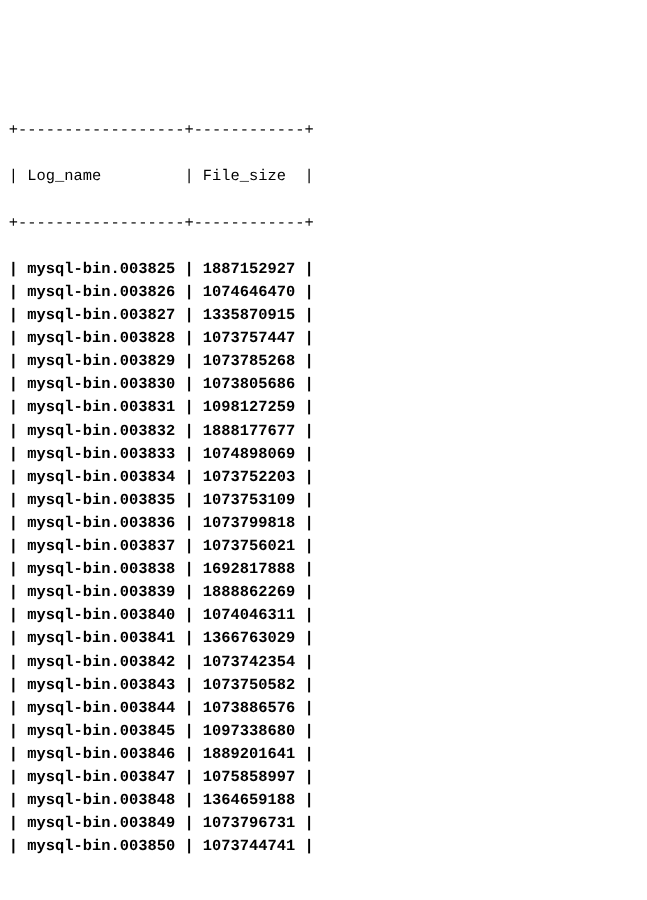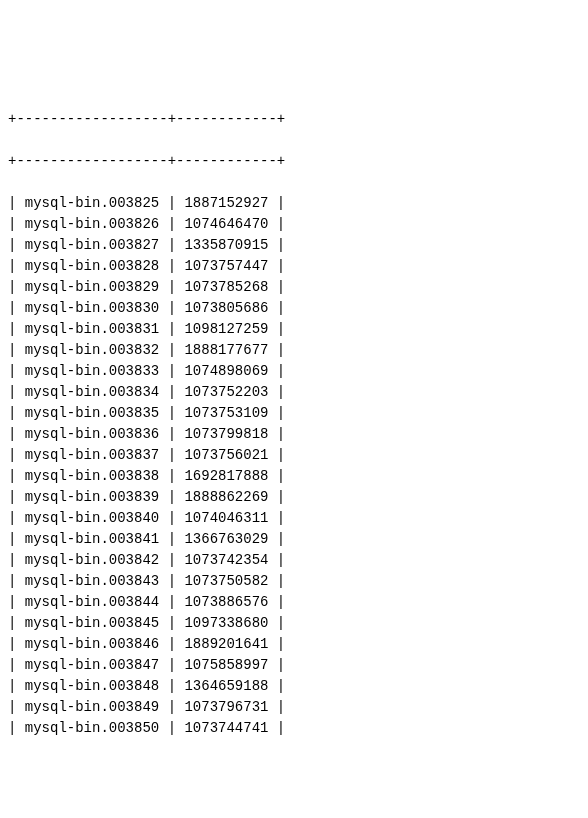--- a/index.html
+++ b/index.html
@@ -24,28 +24,30 @@
       display: block;
     }
     .divider {
       display: block;
     }
     .header-row {
       display: block;
     }
     .data-row {
       display: block;
+      font-weight: bold;
     }
   </style>
 </head>
 <body>
 
 
 
 <div class="terminal">
 <span class="divider">+------------------+------------+</span>
+<span class="header-row">| Log_name         | File_size  |</span>
 <span class="divider">+------------------+------------+</span>
 <div id="rows-container"><span class="data-row">| mysql-bin.003825 | 1887152927 |</span><span class="data-row">| mysql-bin.003826 | 1074646470 |</span><span class="data-row">| mysql-bin.003827 | 1335870915 |</span><span class="data-row">| mysql-bin.003828 | 1073757447 |</span><span class="data-row">| mysql-bin.003829 | 1073785268 |</span><span class="data-row">| mysql-bin.003830 | 1073805686 |</span><span class="data-row">| mysql-bin.003831 | 1098127259 |</span><span class="data-row">| mysql-bin.003832 | 1888177677 |</span><span class="data-row">| mysql-bin.003833 | 1074898069 |</span><span class="data-row">| mysql-bin.003834 | 1073752203 |</span><span class="data-row">| mysql-bin.003835 | 1073753109 |</span><span class="data-row">| mysql-bin.003836 | 1073799818 |</span><span class="data-row">| mysql-bin.003837 | 1073756021 |</span><span class="data-row">| mysql-bin.003838 | 1692817888 |</span><span class="data-row">| mysql-bin.003839 | 1888862269 |</span><span class="data-row">| mysql-bin.003840 | 1074046311 |</span><span class="data-row">| mysql-bin.003841 | 1366763029 |</span><span class="data-row">| mysql-bin.003842 | 1073742354 |</span><span class="data-row">| mysql-bin.003843 | 1073750582 |</span><span class="data-row">| mysql-bin.003844 | 1073886576 |</span><span class="data-row">| mysql-bin.003845 | 1097338680 |</span><span class="data-row">| mysql-bin.003846 | 1889201641 |</span><span class="data-row">| mysql-bin.003847 | 1075858997 |</span><span class="data-row">| mysql-bin.003848 | 1364659188 |</span><span class="data-row">| mysql-bin.003849 | 1073796731 |</span><span class="data-row">| mysql-bin.003850 | 1073744741 |</span></div>
 </div>
 
 
 
 
 
 </body></html>

